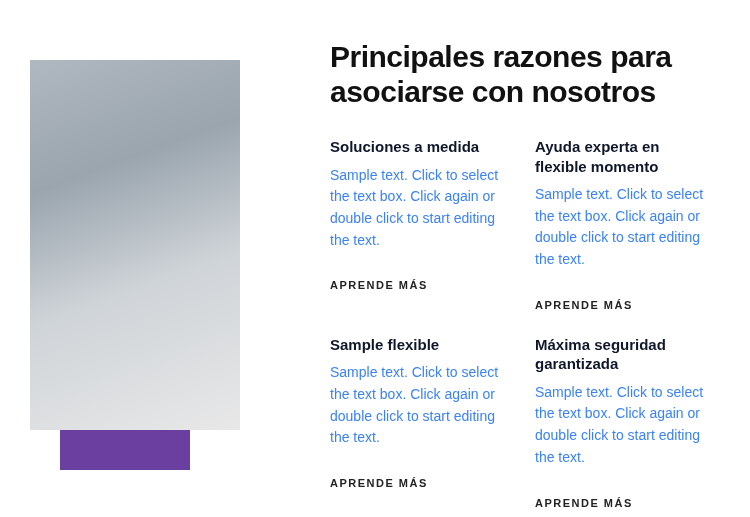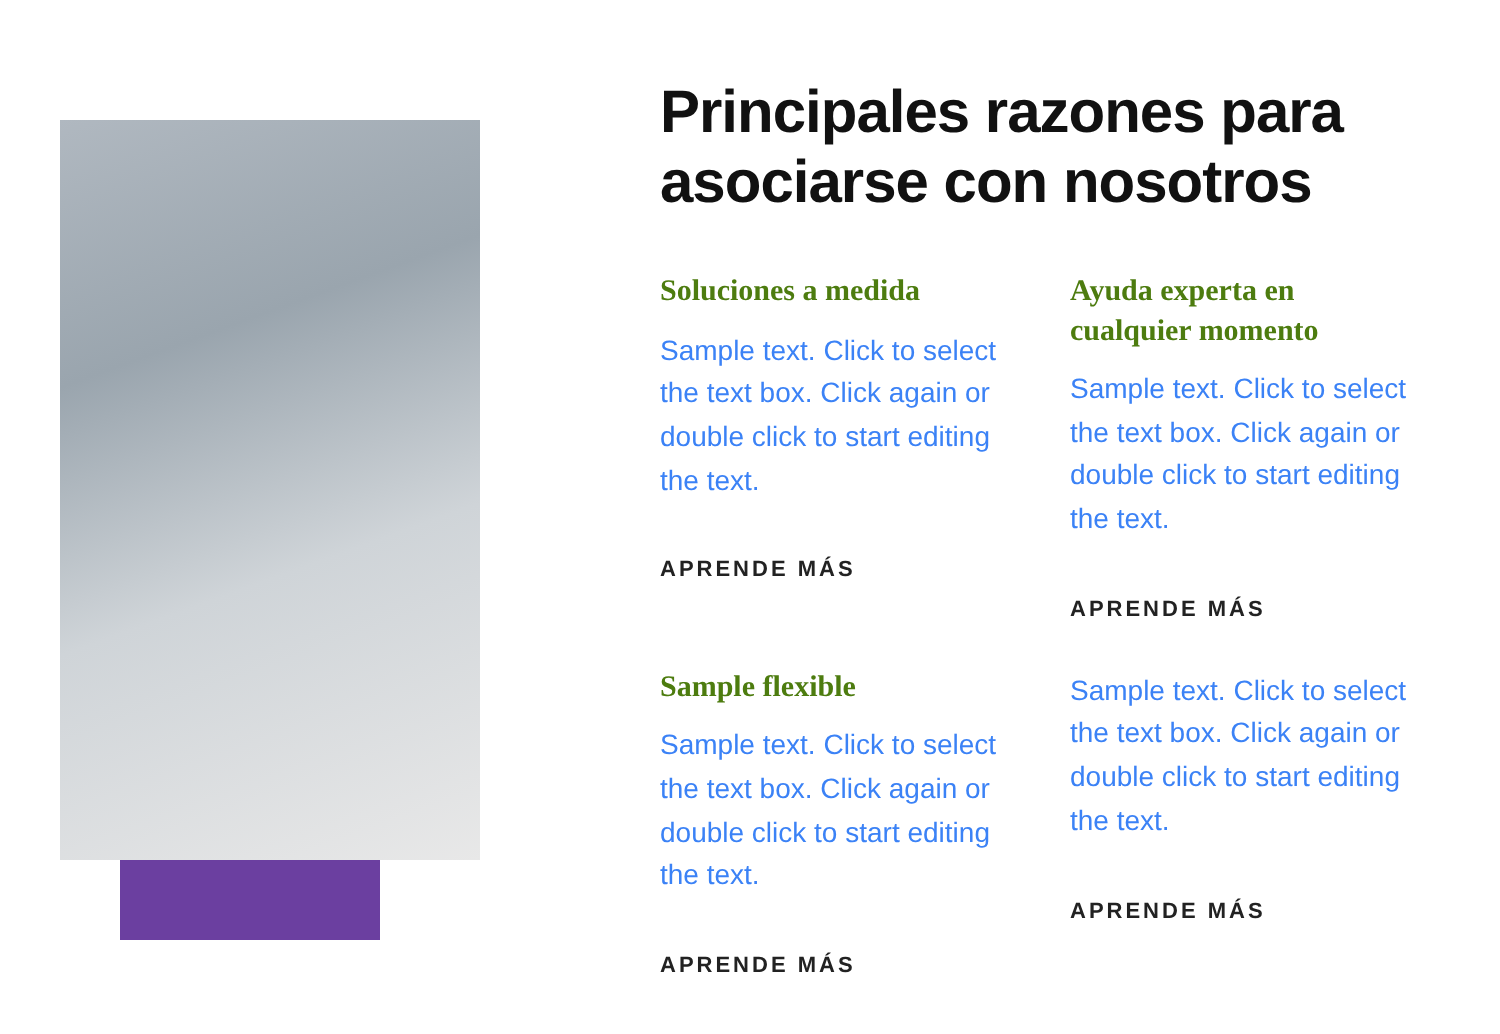--- a/index.html
+++ b/index.html
@@ -84,23 +84,22 @@
       gap: 24px 30px;
     }
     .feature-item {
       display: flex;
       flex-direction: column;
       gap: 8px;
     }
     .feature-title {
       font-size: 15px;
       font-weight: 800;
-      color: #4d7c0f;
+      color: #0f172a;
       line-height: 1.3;
-      font-family: Liberation Serif, serif;
     }
     .feature-text {
       font-size: 14px;
       color: #3b82f6;
       line-height: 1.55;
     }
     .feature-link {
       font-size: 11px;
       font-weight: 700;
       color: #222222;
@@ -183,31 +182,32 @@
 
     <div class="features-grid">
 
       <div class="feature-item">
         <div class="feature-title">Soluciones a medida</div>
         <div class="feature-text">Sample text. Click to select the text box. Click again or double click to start editing the text.</div>
         <a class="feature-link" href="#">APRENDE MÁS</a>
       </div>
 
       <div class="feature-item">
-        <div class="feature-title">Ayuda experta en cualquier momento</div>
+        <div class="feature-title">Ayuda experta en flexible momento</div>
         <div class="feature-text">Sample text. Click to select the text box. Click again or double click to start editing the text.</div>
         <a class="feature-link" href="#">APRENDE MÁS</a>
       </div>
 
       <div class="feature-item">
         <div class="feature-title">Sample flexible</div>
         <div class="feature-text">Sample text. Click to select the text box. Click again or double click to start editing the text.</div>
         <a class="feature-link" href="#">APRENDE MÁS</a>
       </div>
 
       <div class="feature-item">
+        <div class="feature-title">Máxima seguridad garantizada</div>
         <div class="feature-text">Sample text. Click to select the text box. Click again or double click to start editing the text.</div>
         <a class="feature-link" href="#">APRENDE MÁS</a>
       </div>
 
     </div>
   </div>
 </div>
 
 </body></html>

